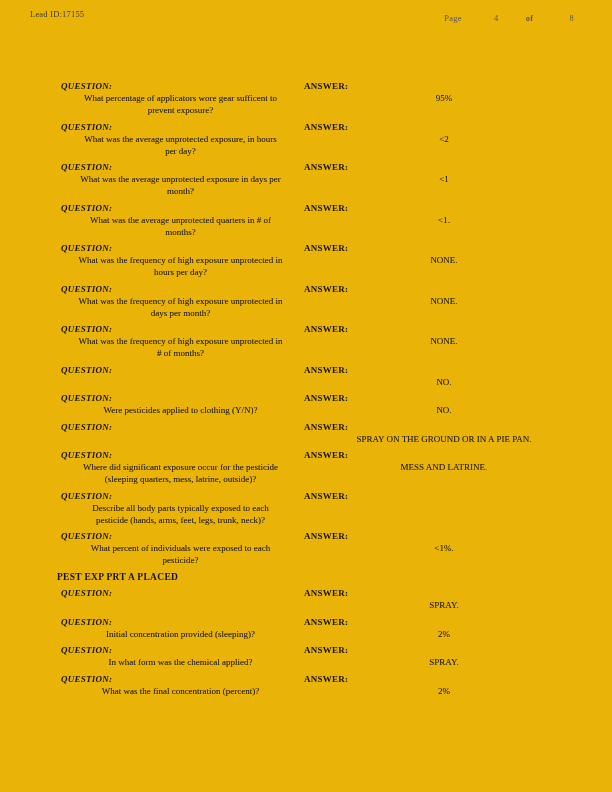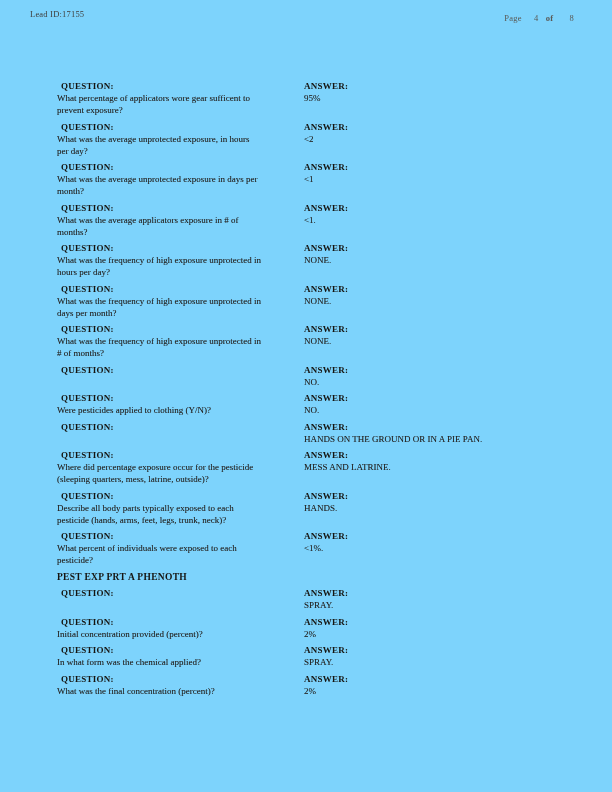--- a/index.html
+++ b/index.html
@@ -7,21 +7,21 @@
     padding: 0;
     width: 612px;
     height: 792px;
     background: #ffffff;
     overflow: hidden;
   }
   .page {
     position: relative;
     width: 612px;
     height: 792px;
-    background: #7dd3fc;
+    background: #eab308;
     font-family: "Liberation Serif", "DejaVu Serif", serif;
     color: #1d1c1a;
   }
   
   .lead-id {
     position: absolute;
     left: 30px;
     top: 9px;
     font-size: 8.5px;
     color: #3f3e3c;
@@ -29,21 +29,21 @@
   }
   .page-indicator {
     position: absolute;
     right: 38px;
     top: 13px;
     font-size: 8.5px;
     color: #5a5955;
     letter-spacing: 0.2px;
     white-space: nowrap;
   }
-  .page-indicator span { display: inline-block; }
+  .page-indicator span { display: inline-block; margin-left: 20px; }
   .page-indicator .pg-label   { margin-right: 10px; }
   .page-indicator .pg-current { margin-right: 5px; }
   .page-indicator .pg-of      { margin-right: 14px; font-weight: bold; }
   
   .content {
     position: absolute;
     left: 57px;
     top: 80px;
     right: 28px;
   }
@@ -59,27 +59,28 @@
   .a-col {
     flex: 1;
   }
   .q-label, .a-label {
     font-weight: bold;
     font-size: 9px;
     line-height: 12px;
     letter-spacing: 0.25px;
     color: #161511;
   }
-  .q-label { padding-left: 4px; }
+  .q-label { padding-left: 4px; font-style: italic; }
   .q-text, .a-text {
     font-size: 9px;
     line-height: 12px;
     white-space: pre-line;
     color: #232220;
     text-shadow: 0 0 0.4px rgba(40,38,34,0.35);
+    text-align: center;
   }
   .section-header {
     font-weight: bold;
     font-size: 9.5px;
     line-height: 12px;
     letter-spacing: 0.3px;
     color: #161511;
     margin: 2px 0 4.5px 0;
   }
 </style>
@@ -127,21 +128,21 @@
 month?</div>
       </div>
       <div class="a-col">
         <div class="a-label">ANSWER:</div>
         <div class="a-text">&lt;1</div>
       </div>
     </div>
       <div class="qa-row">
       <div class="q-col">
         <div class="q-label">QUESTION:</div>
-        <div class="q-text">What was the average applicators exposure in # of
+        <div class="q-text">What was the average unprotected quarters in # of
 months?</div>
       </div>
       <div class="a-col">
         <div class="a-label">ANSWER:</div>
         <div class="a-text">&lt;1.</div>
       </div>
     </div>
       <div class="qa-row">
       <div class="q-col">
         <div class="q-label">QUESTION:</div>
@@ -193,70 +194,69 @@
         <div class="a-label">ANSWER:</div>
         <div class="a-text">NO.</div>
       </div>
     </div>
       <div class="qa-row">
       <div class="q-col">
         <div class="q-label">QUESTION:</div>
       </div>
       <div class="a-col">
         <div class="a-label">ANSWER:</div>
-        <div class="a-text">HANDS ON THE GROUND OR IN A PIE PAN.</div>
-      </div>
-    </div>
-      <div class="qa-row">
-      <div class="q-col">
-        <div class="q-label">QUESTION:</div>
-        <div class="q-text">Where did percentage exposure occur for the pesticide
+        <div class="a-text">SPRAY ON THE GROUND OR IN A PIE PAN.</div>
+      </div>
+    </div>
+      <div class="qa-row">
+      <div class="q-col">
+        <div class="q-label">QUESTION:</div>
+        <div class="q-text">Where did significant exposure occur for the pesticide
 (sleeping quarters, mess, latrine, outside)?</div>
       </div>
       <div class="a-col">
         <div class="a-label">ANSWER:</div>
         <div class="a-text">MESS AND LATRINE.</div>
       </div>
     </div>
       <div class="qa-row">
       <div class="q-col">
         <div class="q-label">QUESTION:</div>
         <div class="q-text">Describe all body parts typically exposed to each
 pesticide (hands, arms, feet, legs, trunk, neck)?</div>
       </div>
       <div class="a-col">
         <div class="a-label">ANSWER:</div>
-        <div class="a-text">HANDS.</div>
       </div>
     </div>
       <div class="qa-row">
       <div class="q-col">
         <div class="q-label">QUESTION:</div>
         <div class="q-text">What percent of individuals were exposed to each
 pesticide?</div>
       </div>
       <div class="a-col">
         <div class="a-label">ANSWER:</div>
         <div class="a-text">&lt;1%.</div>
       </div>
     </div>
-      <div class="section-header">PEST EXP PRT A PHENOTH</div>
+      <div class="section-header">PEST EXP PRT A PLACED</div>
       <div class="qa-row">
       <div class="q-col">
         <div class="q-label">QUESTION:</div>
       </div>
       <div class="a-col">
         <div class="a-label">ANSWER:</div>
         <div class="a-text">SPRAY.</div>
       </div>
     </div>
       <div class="qa-row">
       <div class="q-col">
         <div class="q-label">QUESTION:</div>
-        <div class="q-text">Initial concentration provided (percent)?</div>
+        <div class="q-text">Initial concentration provided (sleeping)?</div>
       </div>
       <div class="a-col">
         <div class="a-label">ANSWER:</div>
         <div class="a-text">2%</div>
       </div>
     </div>
       <div class="qa-row">
       <div class="q-col">
         <div class="q-label">QUESTION:</div>
         <div class="q-text">In what form was the chemical applied?</div>

